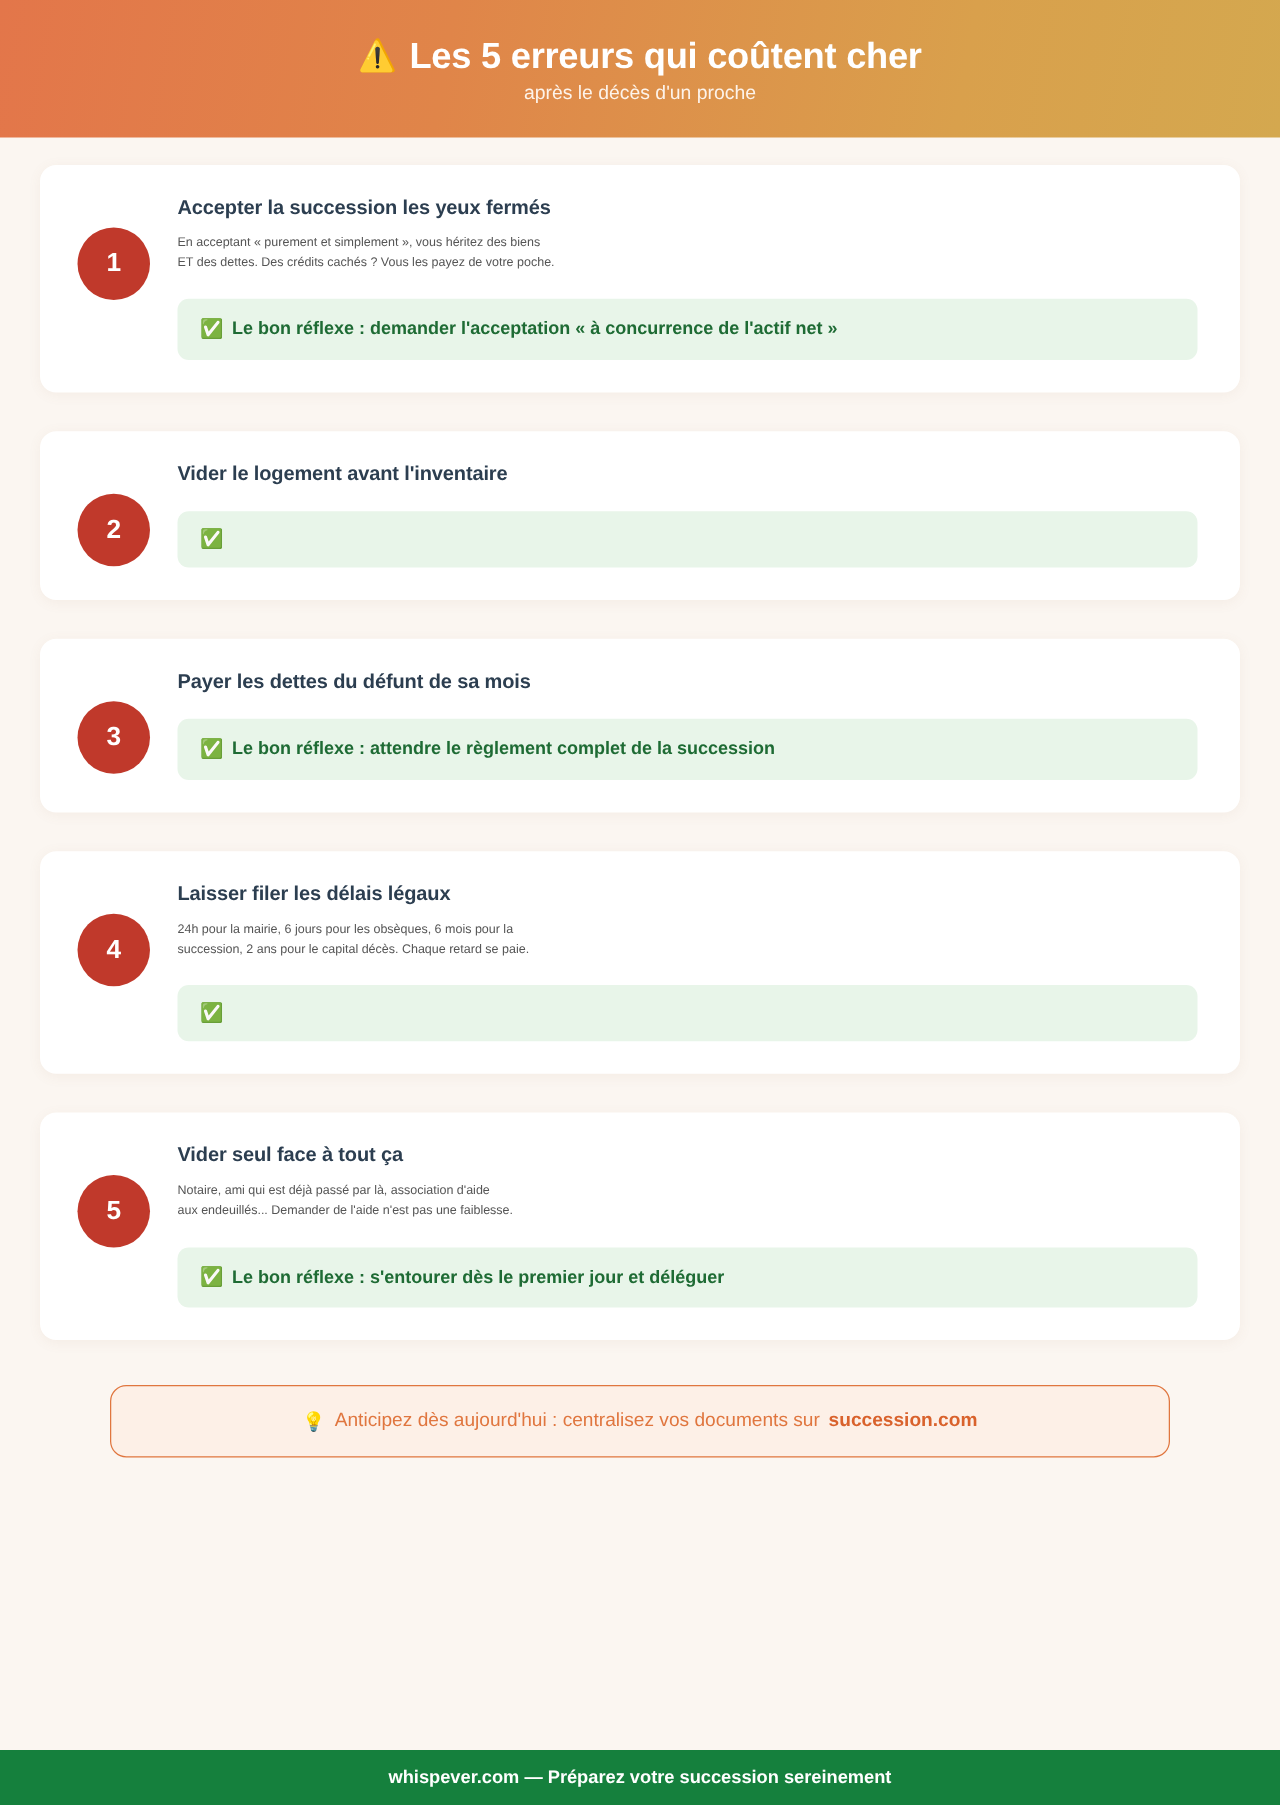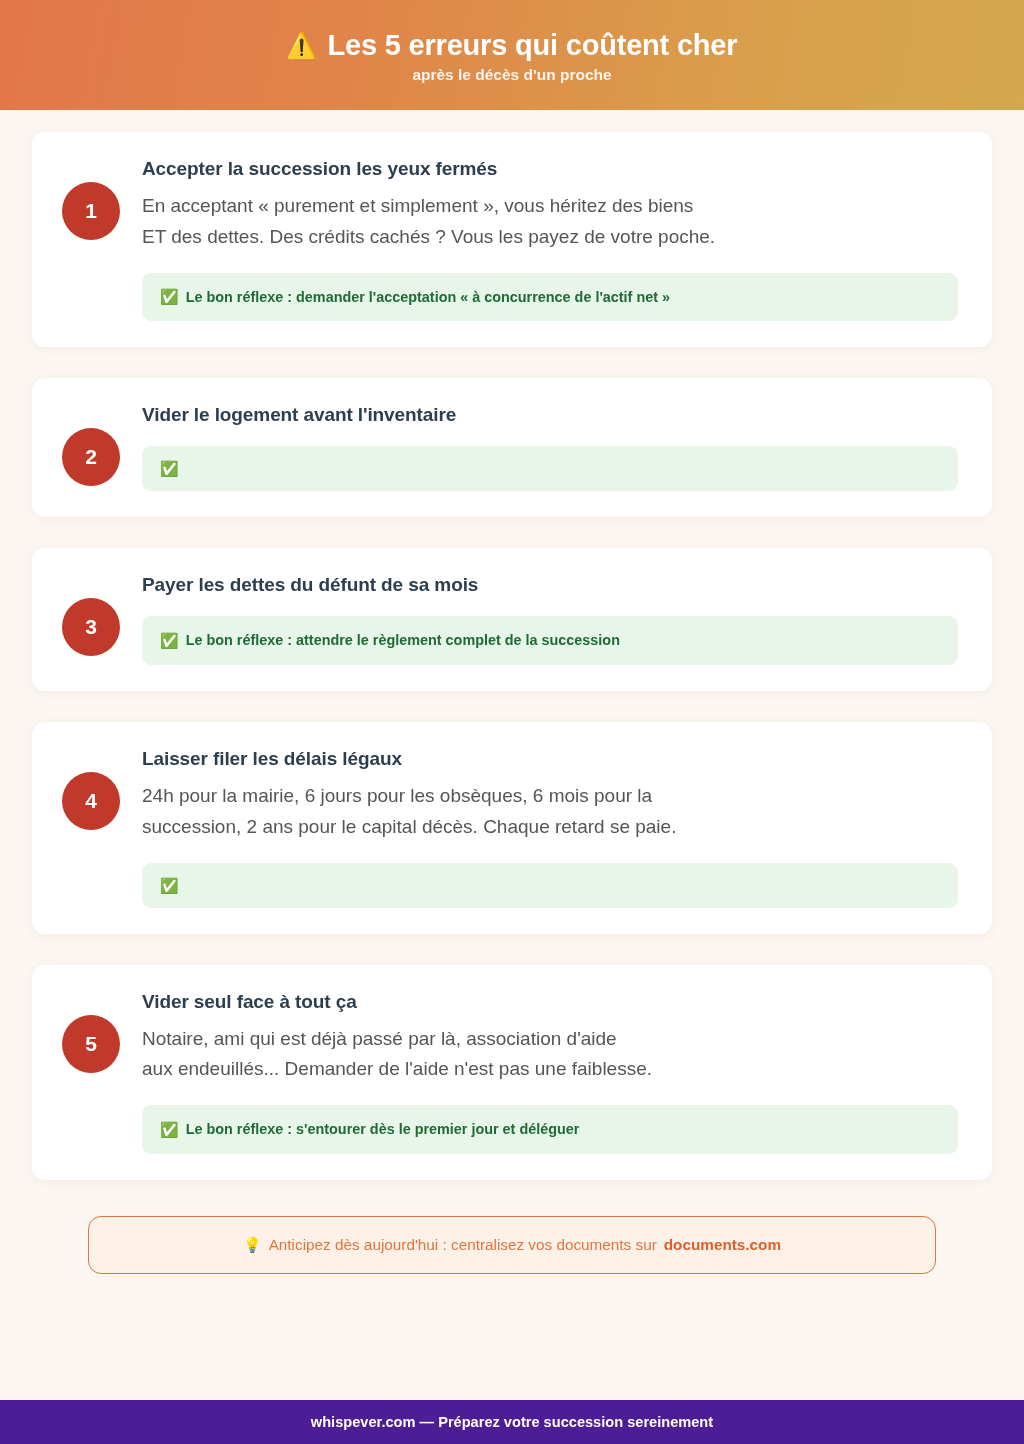--- a/index.html
+++ b/index.html
@@ -39,21 +39,21 @@
   }
   .warn-icon {
     font-size: 25px;
     line-height: 1;
     display: inline-block;
   }
   .header-subtitle {
     margin-top: 4px;
     font-size: 15.5px;
     color: #fdf3ea;
-    font-weight: bold;
+    font-weight: normal;
     text-align: right;
   }
 
   
   .cards {
     padding: 22px 32px 0 32px;
     display: flex;
     flex-direction: column;
     gap: 31px;
   }
@@ -82,29 +82,29 @@
     justify-content: center;
     margin-top: 24px;
   }
 
   .card-body {
     flex: 1 1 auto;
     min-width: 0;
   }
 
   .card-title {
-    font-size: 19px;
+    font-size: 16px;
     font-weight: bold;
     color: #2c3e50;
     margin-bottom: 11px;
     letter-spacing: -0.1px;
   }
 
   .card-desc {
-    font-size: 19px;
+    font-size: 10px;
     color: #555555;
     line-height: 1.62;
     white-space: pre-line;
   }
 
   .tip {
     margin-top: 20px;
     background: #e8f5e9;
     border-radius: 9px;
     padding: 15px 18px;
@@ -140,21 +140,21 @@
   .bulb-icon { font-size: 15px; line-height: 1; }
   .cta strong { font-weight: bold; color: #d9622c; }
 
   
   .footer {
     position: absolute;
     left: 0;
     bottom: 0;
     width: 1024px;
     height: 44px;
-    background: #4c1d95;
+    background: #15803d;
     display: flex;
     align-items: center;
     justify-content: center;
     color: #ffffff;
     font-size: 14.6px;
     font-weight: bold;
   }
 </style>
 </head>
 <body>
@@ -227,19 +227,19 @@
       </div>
     </div>
   </div>
 
 </div>
 
 <div class="cta-wrap">
   <div class="cta">
     <span class="bulb-icon">💡</span>
     <span>Anticipez dès aujourd'hui : centralisez vos documents sur </span>
-    <strong>documents.com</strong>
+    <strong>succession.com</strong>
   </div>
 </div>
 
 <div class="footer">
   <span>whispever.com — Préparez votre succession sereinement</span>
 </div>
 
 </body></html>

